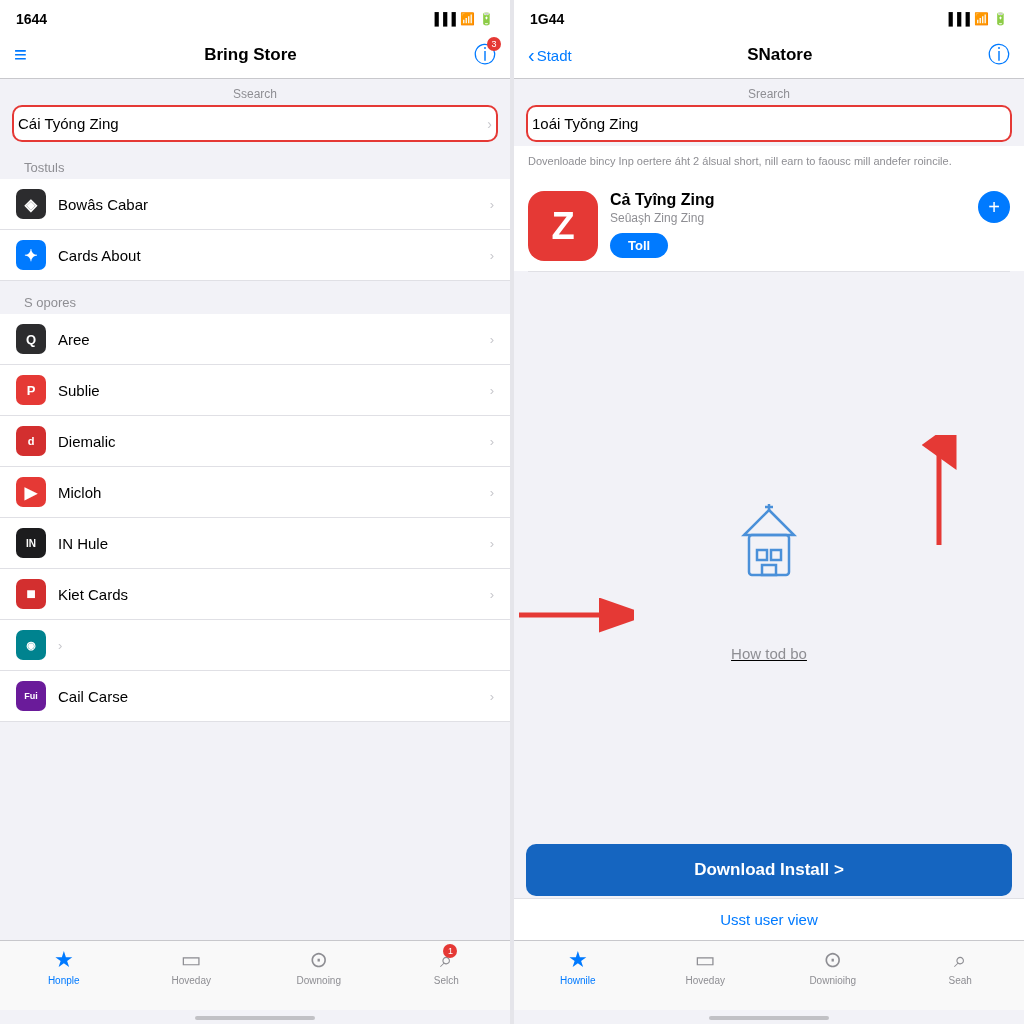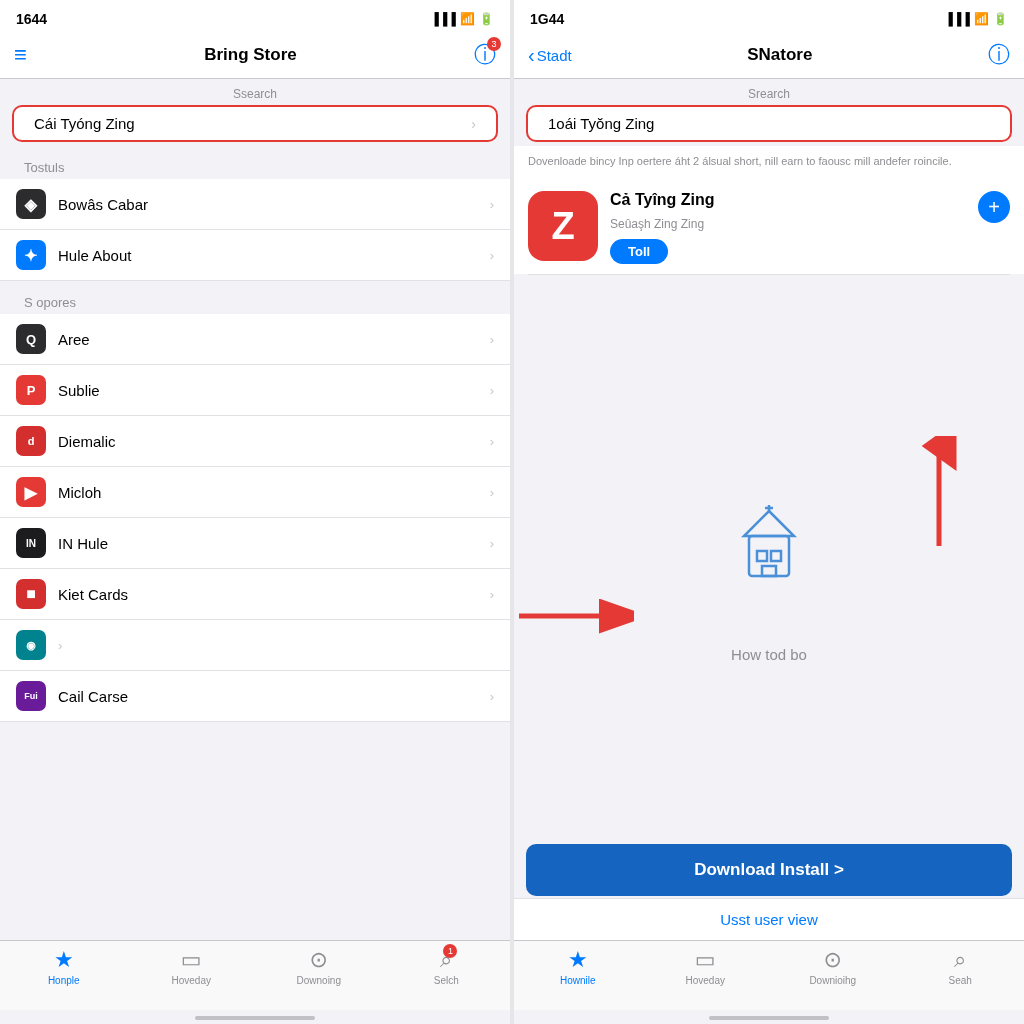--- a/index.html
+++ b/index.html
@@ -54,21 +54,21 @@
     
     .search-section {
       background: #f2f2f7;
       padding: 8px 12px 4px;
     }
     .search-label { font-size: 12px; color: #8e8e93; margin-bottom: 4px; text-align: center; }
     .search-box {
       background: #fff;
       border: 2.5px solid #e53935;
       border-radius: 10px;
-      padding: 8px 20px;
+      padding: 8px 4px;
       display: flex;
       align-items: center;
       justify-content: space-between;
     }
     .search-box input {
       border: none;
       outline: none;
       font-size: 15px;
       color: #000;
       background: transparent;
@@ -159,21 +159,21 @@
     .app-card-inner { display: flex; align-items: flex-start; gap: 12px; }
     .app-icon-large {
       width: 70px; height: 70px;
       background: #e53935;
       border-radius: 16px;
       display: flex; align-items: center; justify-content: center;
       font-size: 38px; font-weight: 900; color: #fff;
       flex-shrink: 0;
     }
     .app-info { flex: 1; }
-    .app-name { font-size: 16px; font-weight: 700; margin-bottom: 8px; }
+    .app-name { font-size: 16px; font-weight: 700; margin-bottom: 2px; }
     .app-subtitle { font-size: 12px; color: #8e8e93; margin-bottom: 8px; }
     .btn-toll {
       background: #007aff;
       color: #fff;
       border: none;
       border-radius: 16px;
       padding: 5px 18px;
       font-size: 13px;
       font-weight: 600;
     }
@@ -199,20 +199,21 @@
     
     .middle-area {
       flex: 1;
       background: #f2f2f7;
       display: flex;
       flex-direction: column;
       align-items: center;
       justify-content: center;
       position: relative;
       overflow: hidden;
+      text-decoration: underline;
     }
 
     
     .arrow-area {
       width: 100%;
       height: 200px;
       position: relative;
       display: flex;
       align-items: center;
       justify-content: center;
@@ -297,21 +298,21 @@
 
   <div class="section-header">Tostuls</div>
   <div class="list-container">
     <div class="list-item">
       <div class="list-item-icon ic-dark">◈</div>
       <span class="list-item-text">Bowâs Cabar</span>
       <span class="list-chevron">›</span>
     </div>
     <div class="list-item">
       <div class="list-item-icon ic-blue">✦</div>
-      <span class="list-item-text">Hule About</span>
+      <span class="list-item-text">Cards About</span>
       <span class="list-chevron">›</span>
     </div>
   </div>
 
   <div class="section-header">S opores</div>
   <div class="list-container">
     <div class="list-item">
       <div class="list-item-icon ic-dark" style="font-size:13px;">Q</div>
       <span class="list-item-text">Aree</span>
       <span class="list-chevron">›</span>

